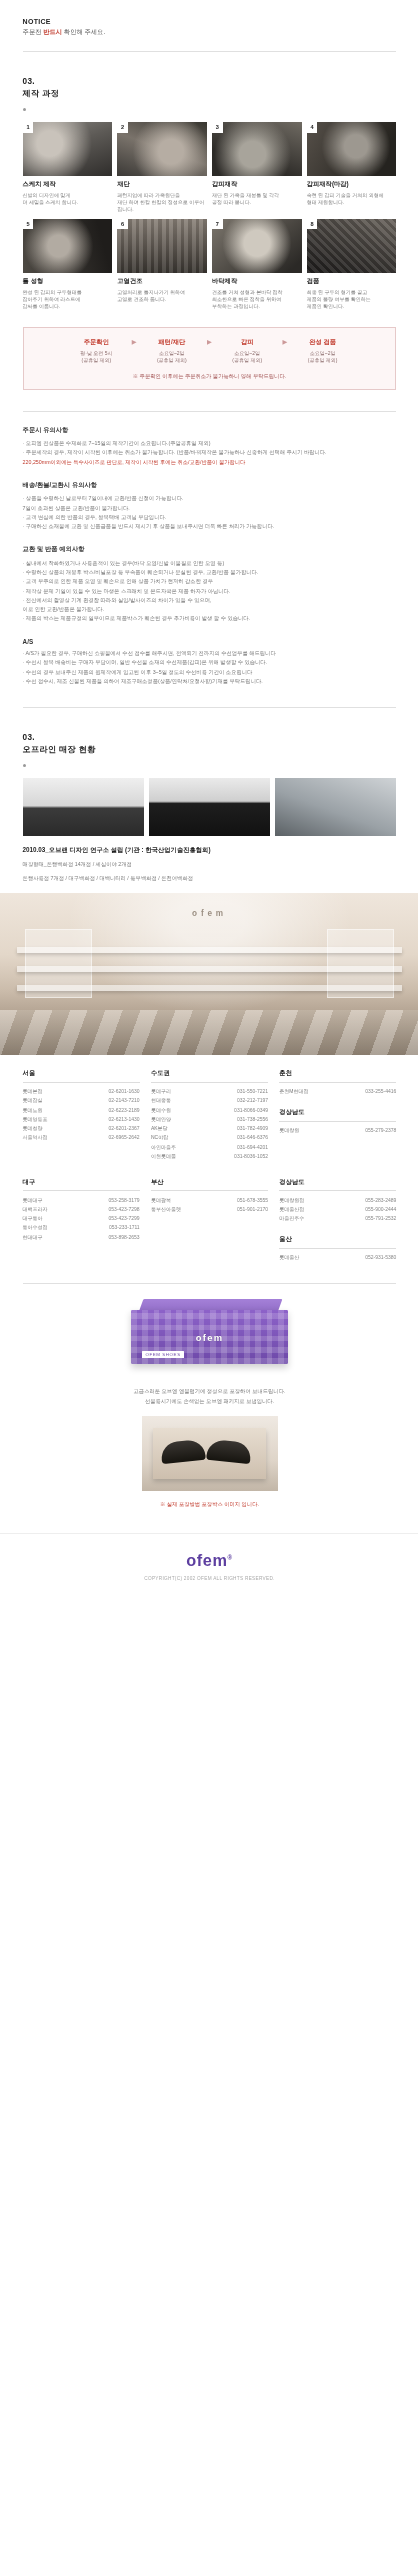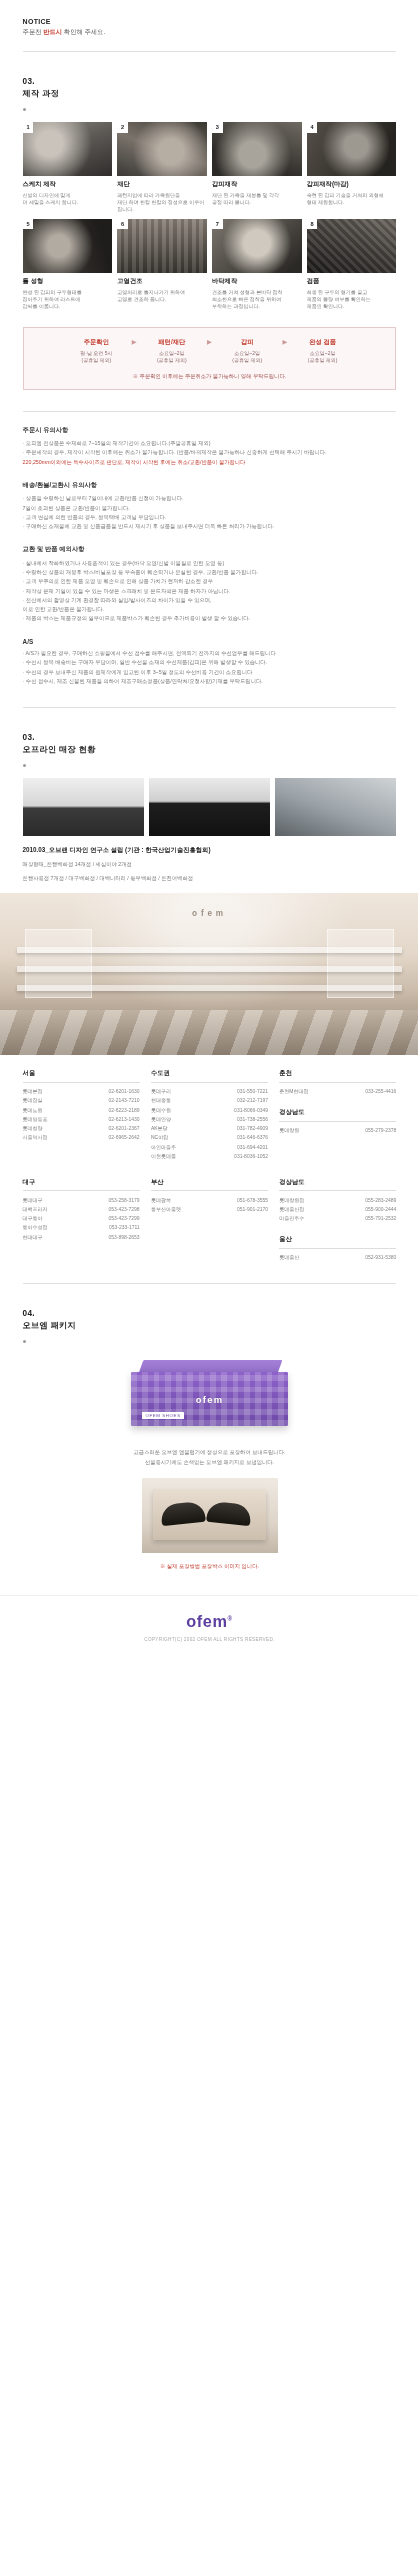--- a/index.html
+++ b/index.html
@@ -479,25 +479,20 @@
       <div class="brow">
           <span class="bn">롯데울산</span>
           <span class="bt">052-931-5380</span>
         </div>
     </div>
   </div>
 
   <div style="height:21.3px"></div>
   <hr class="rule">
 
-  <div class="sec">
-    <div class="sec-num">04.</div>
-    <div class="sec-name">오브엠 패키지</div>
-    <div class="sec-dot"></div>
-  </div>
 
   <div class="pkg-wrap">
     <div class="box-img">
       <div class="box-top"></div>
       <div class="box-lid">
         <div class="box-label">ofem</div>
         <div class="box-tag">OFEM SHOES</div>
       </div>
     </div>
     <div class="pkg-note" style="white-space: pre-line;">고급스러운 오브엠 엠블럼기에 정성으로 포장하여 보내드립니다.

